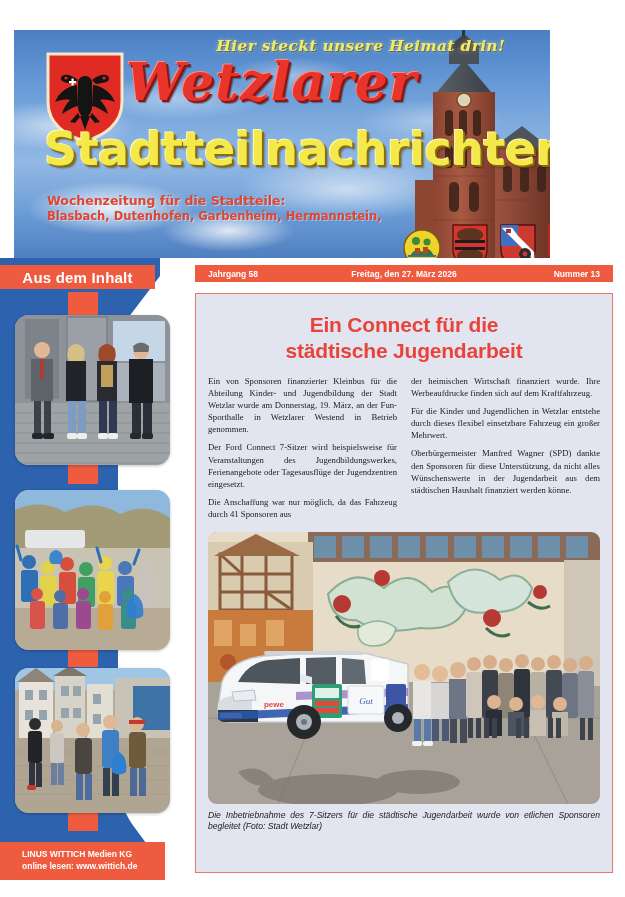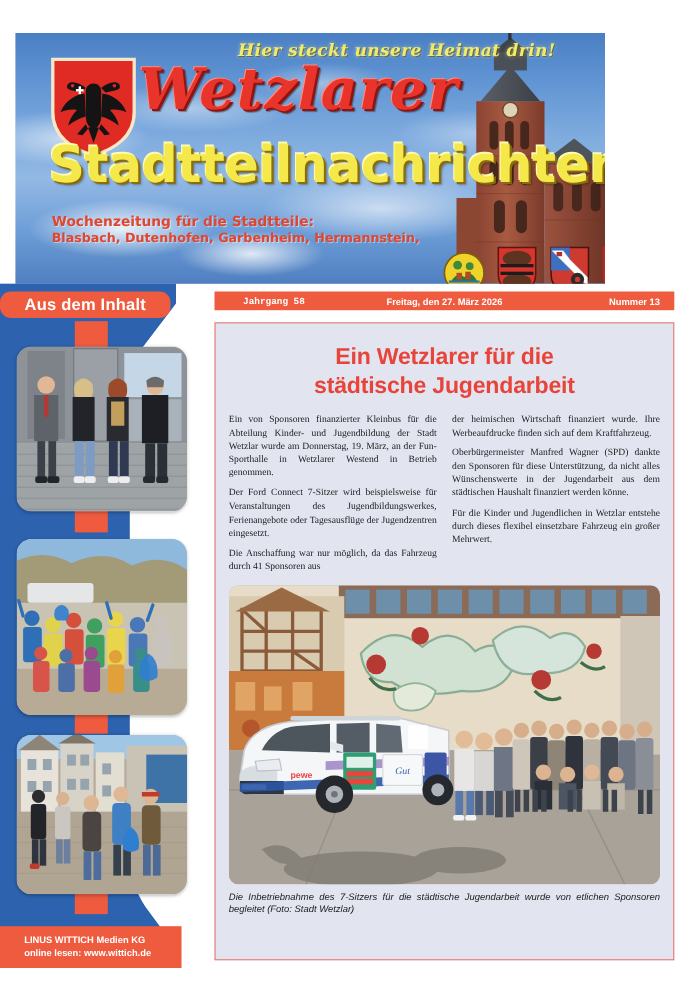--- a/index.html
+++ b/index.html
@@ -169,38 +169,37 @@
     background: #ef5b3f;
     color: #ffffff;
     font-family: "Liberation Sans", sans-serif;
     font-weight: 700;
     font-size: 15px;
     display: flex;
     align-items: center;
     justify-content: center;
     z-index: 5;
     letter-spacing: .2px;
-    border-radius: 10px;
   }
 
   
   .datebar {
     position: absolute;
     left: 195px; top: 265px;
     width: 418px; height: 17px;
     background: #ef5b3f;
     color: #ffffff;
     display: flex;
     align-items: center;
     font-family: "Liberation Sans", sans-serif;
     font-weight: 700;
     font-size: 8.5px;
     z-index: 5;
   }
-  .datebar .db-left   { position: absolute; left: 26px; font-family: Liberation Mono, monospace; }
+  .datebar .db-left   { position: absolute; left: 13px; }
   .datebar .db-center { position: absolute; left: 0; right: 0; text-align: center; }
   .datebar .db-right  { position: absolute; right: 13px; }
 
   
   .side-photo {
     position: absolute;
     left: 15px;
     width: 155px;
     border-radius: 14px;
     overflow: hidden;
@@ -681,34 +680,34 @@
   </div>
 
   <div class="datebar">
     <span class="db-left">Jahrgang 58</span>
     <span class="db-center">Freitag, den 27. März 2026</span>
     <span class="db-right">Nummer 13</span>
   </div>
 
   <div class="article">
     <div class="headline">
-      <span>Ein Wetzlarer für die</span><br>
+      <span>Ein Connect für die</span><br>
       <span>städtische Jugendarbeit</span>
     </div>
 
     <div class="cols">
       <div class="col">
         <p>Ein von Sponsoren finanzierter Kleinbus für die Abteilung Kinder- und Jugendbildung der Stadt Wetzlar wurde am Donnerstag, 19. März, an der Fun-Sporthalle in Wetzlarer Westend in Betrieb genommen.</p>
         <p>Der Ford Connect 7-Sitzer wird beispielsweise für Veranstaltungen des Jugendbildungswerkes, Ferienangebote oder Tagesausflüge der Jugendzentren eingesetzt.</p>
         <p>Die Anschaffung war nur möglich, da das Fahrzeug durch 41 Sponsoren aus</p>
       </div>
       <div class="col">
         <p>der heimischen Wirtschaft finanziert wurde. Ihre Werbeaufdrucke finden sich auf dem Kraftfahrzeug.</p>
+        <p>Für die Kinder und Jugendlichen in Wetzlar entstehe durch dieses flexibel einsetzbare Fahrzeug ein großer Mehrwert.</p>
         <p>Oberbürgermeister Manfred Wagner (SPD) dankte den Sponsoren für diese Unterstützung, da nicht alles Wünschenswerte in der Jugendarbeit aus dem städtischen Haushalt finanziert werden könne.</p>
-        <p>Für die Kinder und Jugendlichen in Wetzlar entstehe durch dieses flexibel einsetzbare Fahrzeug ein großer Mehrwert.</p>
       </div>
     </div>
 
     <div class="photo-main">
       <svg width="394" height="272" viewBox="0 0 394 272" preserveAspectRatio="none">
 
         <rect width="394" height="272" fill="#b9b1a4"></rect>
         <rect x="0" y="0" width="394" height="150" fill="#e6dcc8"></rect>
 
         <rect x="100" y="0" width="294" height="30" fill="#8c6a58"></rect>

